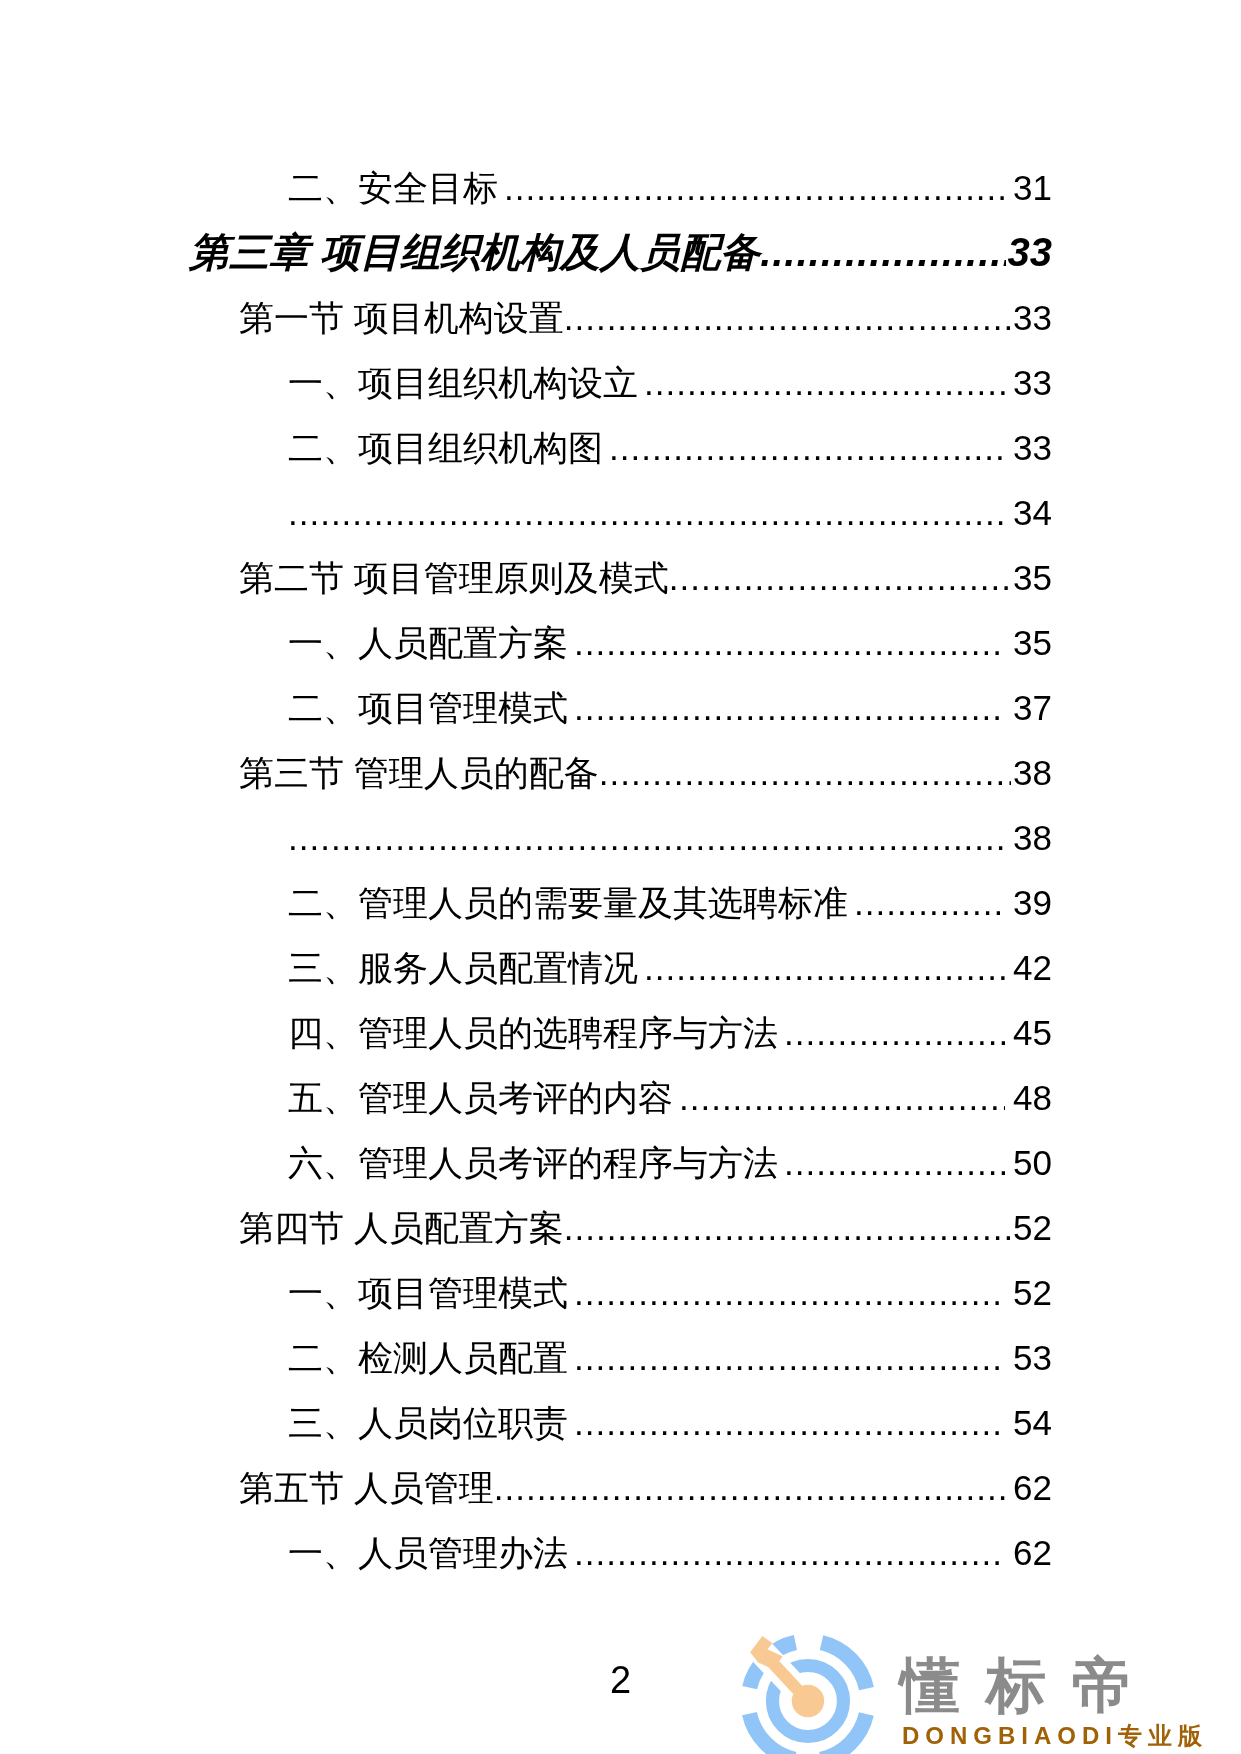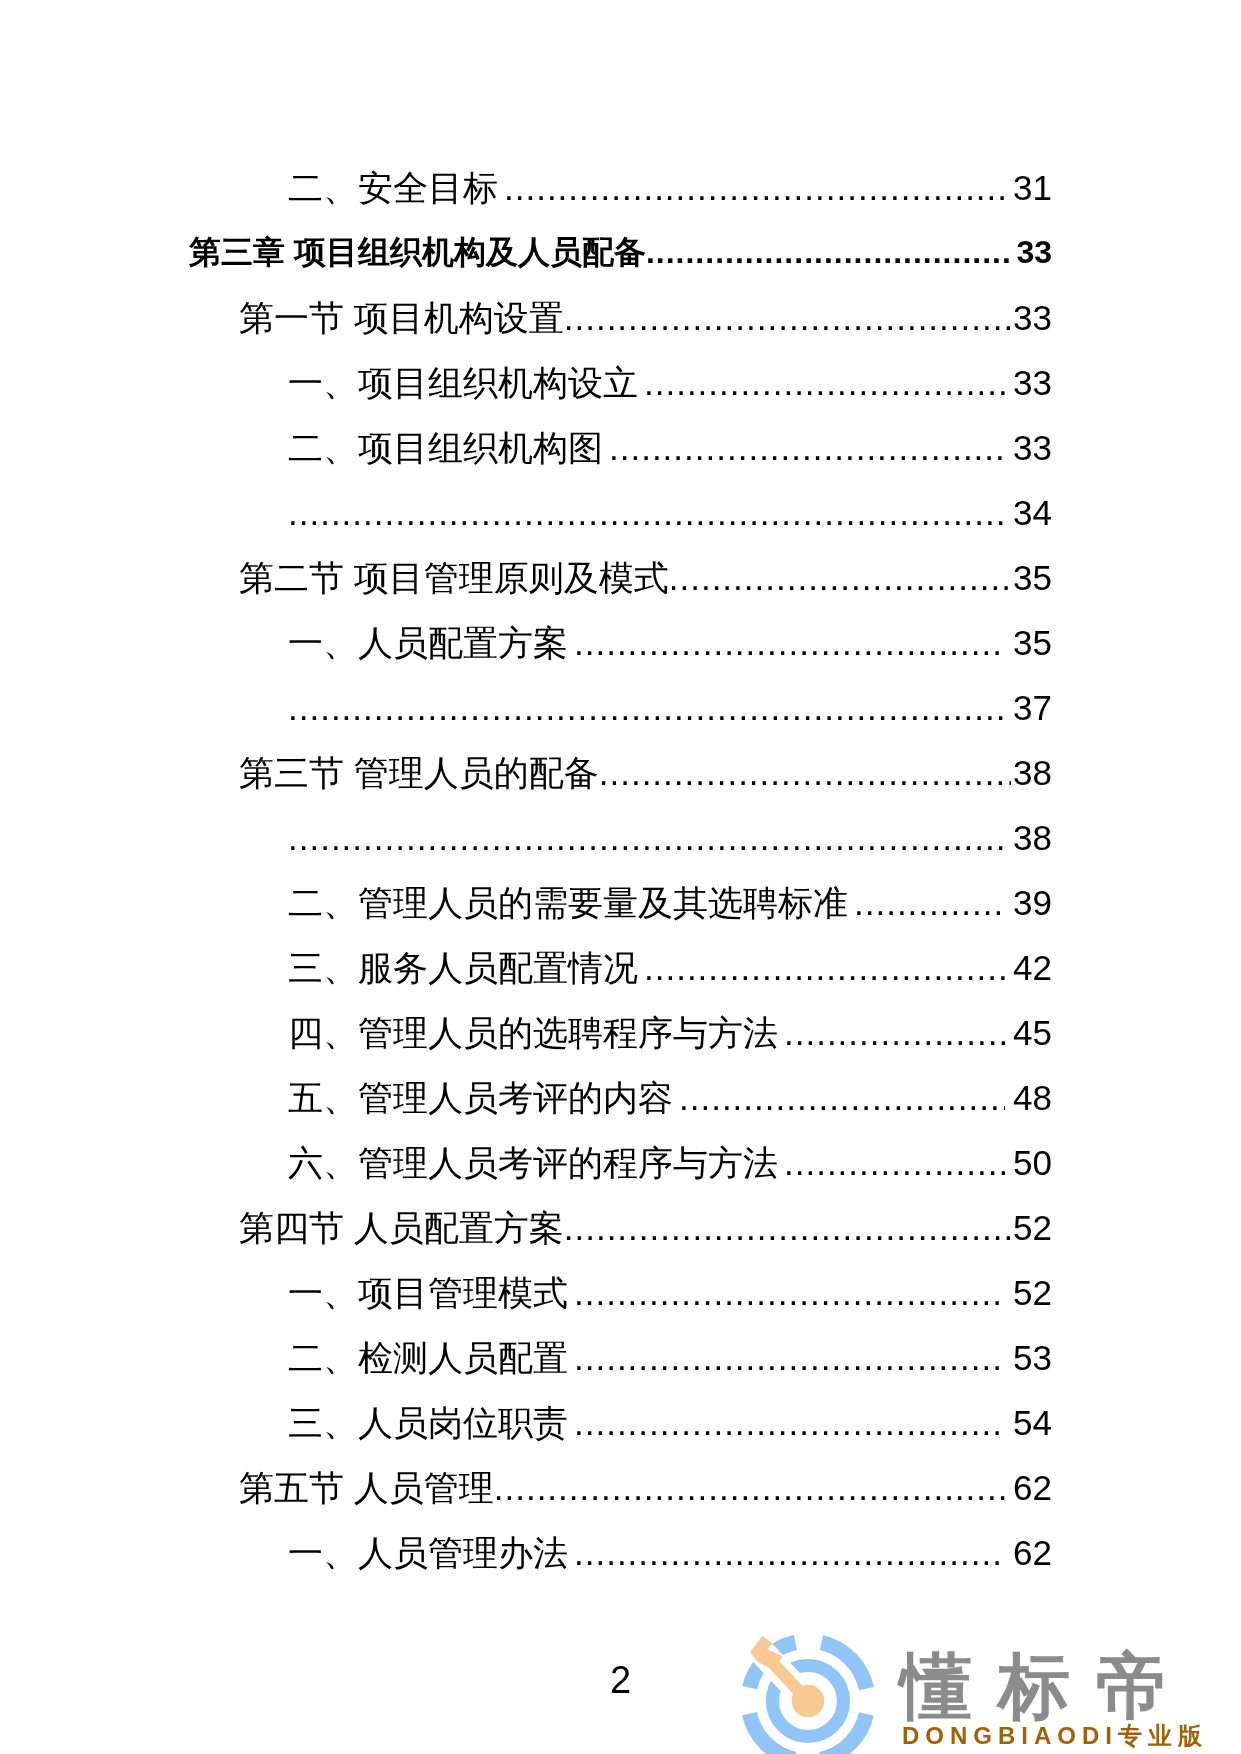--- a/index.html
+++ b/index.html
@@ -11,36 +11,36 @@
     font-family:"Liberation Sans","DejaVu Sans",sans-serif;
     color:#000;
   }
   
   .toc{position:absolute;left:189px;top:155px;width:863px;}
   .trow{
     display:flex;align-items:baseline;
     height:65px;line-height:65px;
     font-size:35px;white-space:nowrap;
   }
-  .trow.chapter{font-weight:700;font-size:32px;}
+  .trow.chapter{font-weight:700;font-size:40px;font-style:italic;}
   .trow.section{padding-left:50px;}
   .trow.item{padding-left:99px;gap:6px;}
   .ttext{flex:0 0 auto;white-space:nowrap;}
   .dots{flex:1 1 auto;overflow:hidden;white-space:nowrap;letter-spacing:1px;}
   .pnum{flex:0 0 auto;padding-left:2px;}
   
   .footer-num{
     position:absolute;left:0;top:1655px;width:100%;
     text-align:center;font-size:38px;line-height:50px;
   }
   
   .wm-icon{position:absolute;left:740px;top:1632px;width:142px;height:142px;}
   .wm-cn{
     position:absolute;left:900px;top:1646px;
-    font-size:72px;line-height:80px;font-weight:700;
+    font-size:60px;line-height:80px;font-weight:700;
     letter-spacing:26px;color:#8b8b8b;white-space:nowrap;
   }
   .wm-en{
     position:absolute;left:902px;top:1722px;
     font-size:24px;line-height:28px;font-weight:700;
     letter-spacing:6px;color:#a16207;white-space:nowrap;
   }
 </style>
 </head>
 <body>
@@ -81,20 +81,21 @@
         <span class="ttext">第二节 项目管理原则及模式</span>
         <span class="dots">............................................................................................................................................</span>
         <span class="pnum">35</span>
       </div>
       <div class="trow item">
         <span class="ttext">一、人员配置方案</span>
         <span class="dots">............................................................................................................................................</span>
         <span class="pnum">35</span>
       </div>
       <div class="trow item">
+        <span class="ttext">二、项目管理模式</span>
         <span class="dots">............................................................................................................................................</span>
         <span class="pnum">37</span>
       </div>
       <div class="trow section">
         <span class="ttext">第三节 管理人员的配备</span>
         <span class="dots">............................................................................................................................................</span>
         <span class="pnum">38</span>
       </div>
       <div class="trow item">
         <span class="dots">............................................................................................................................................</span>

